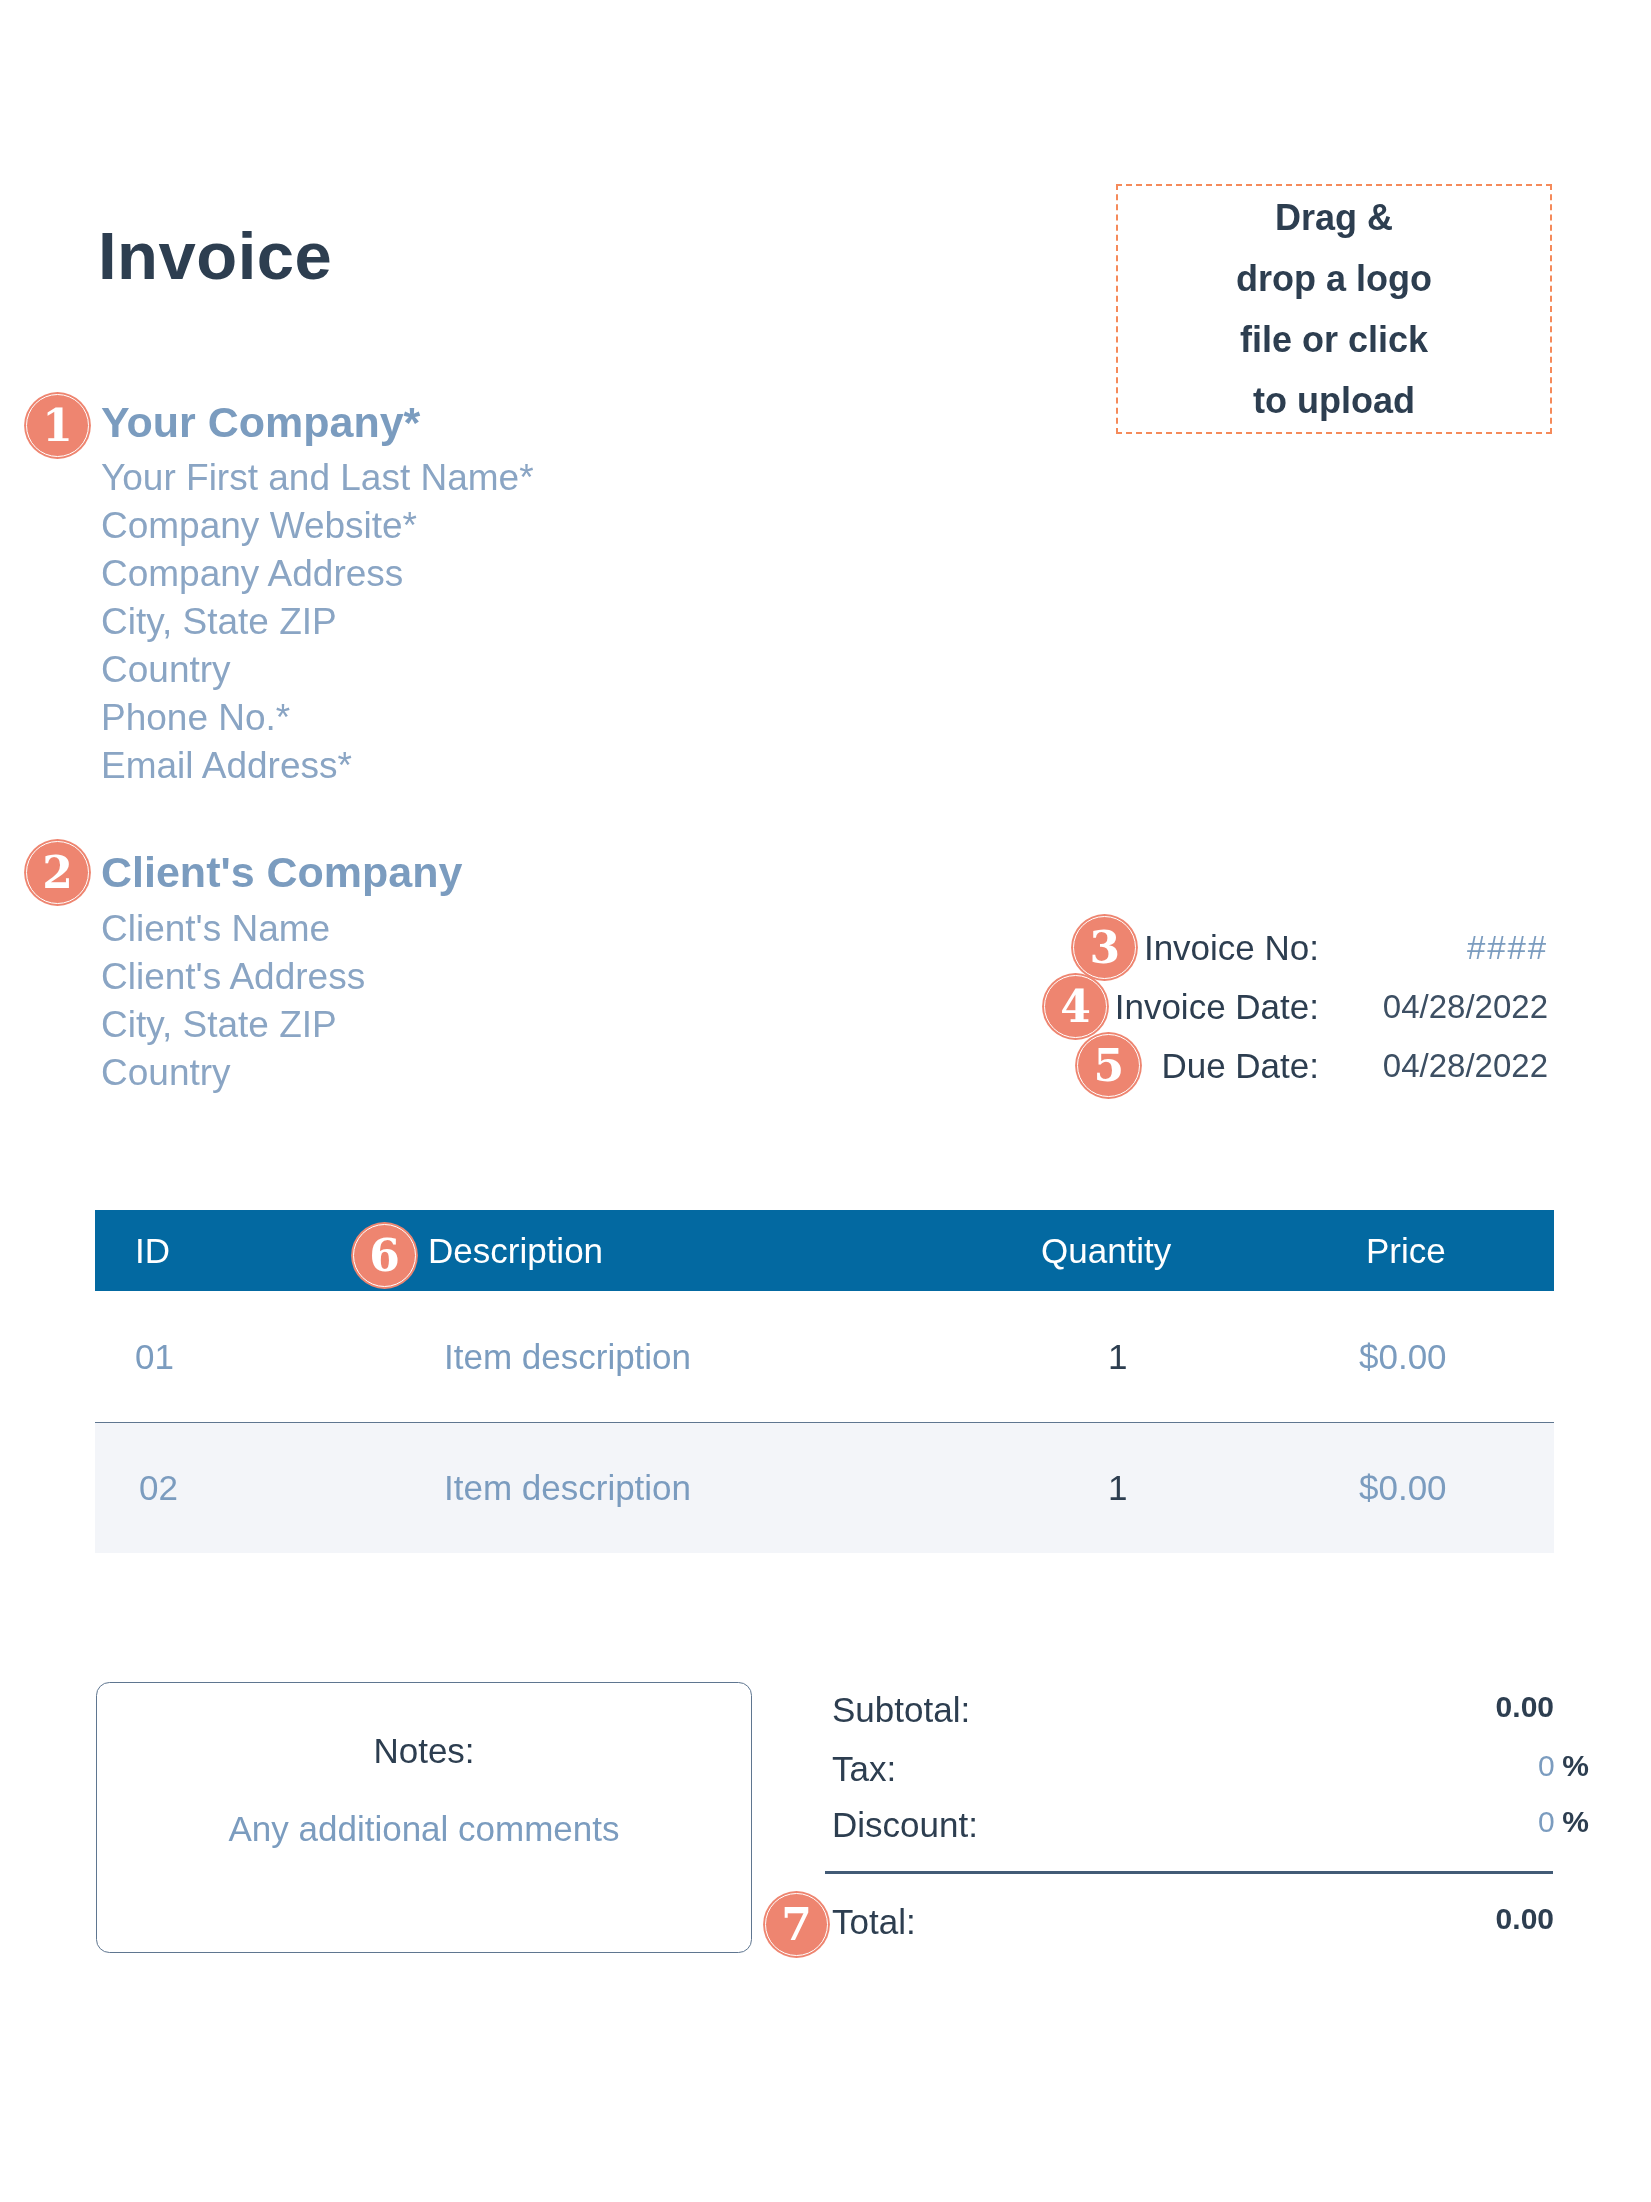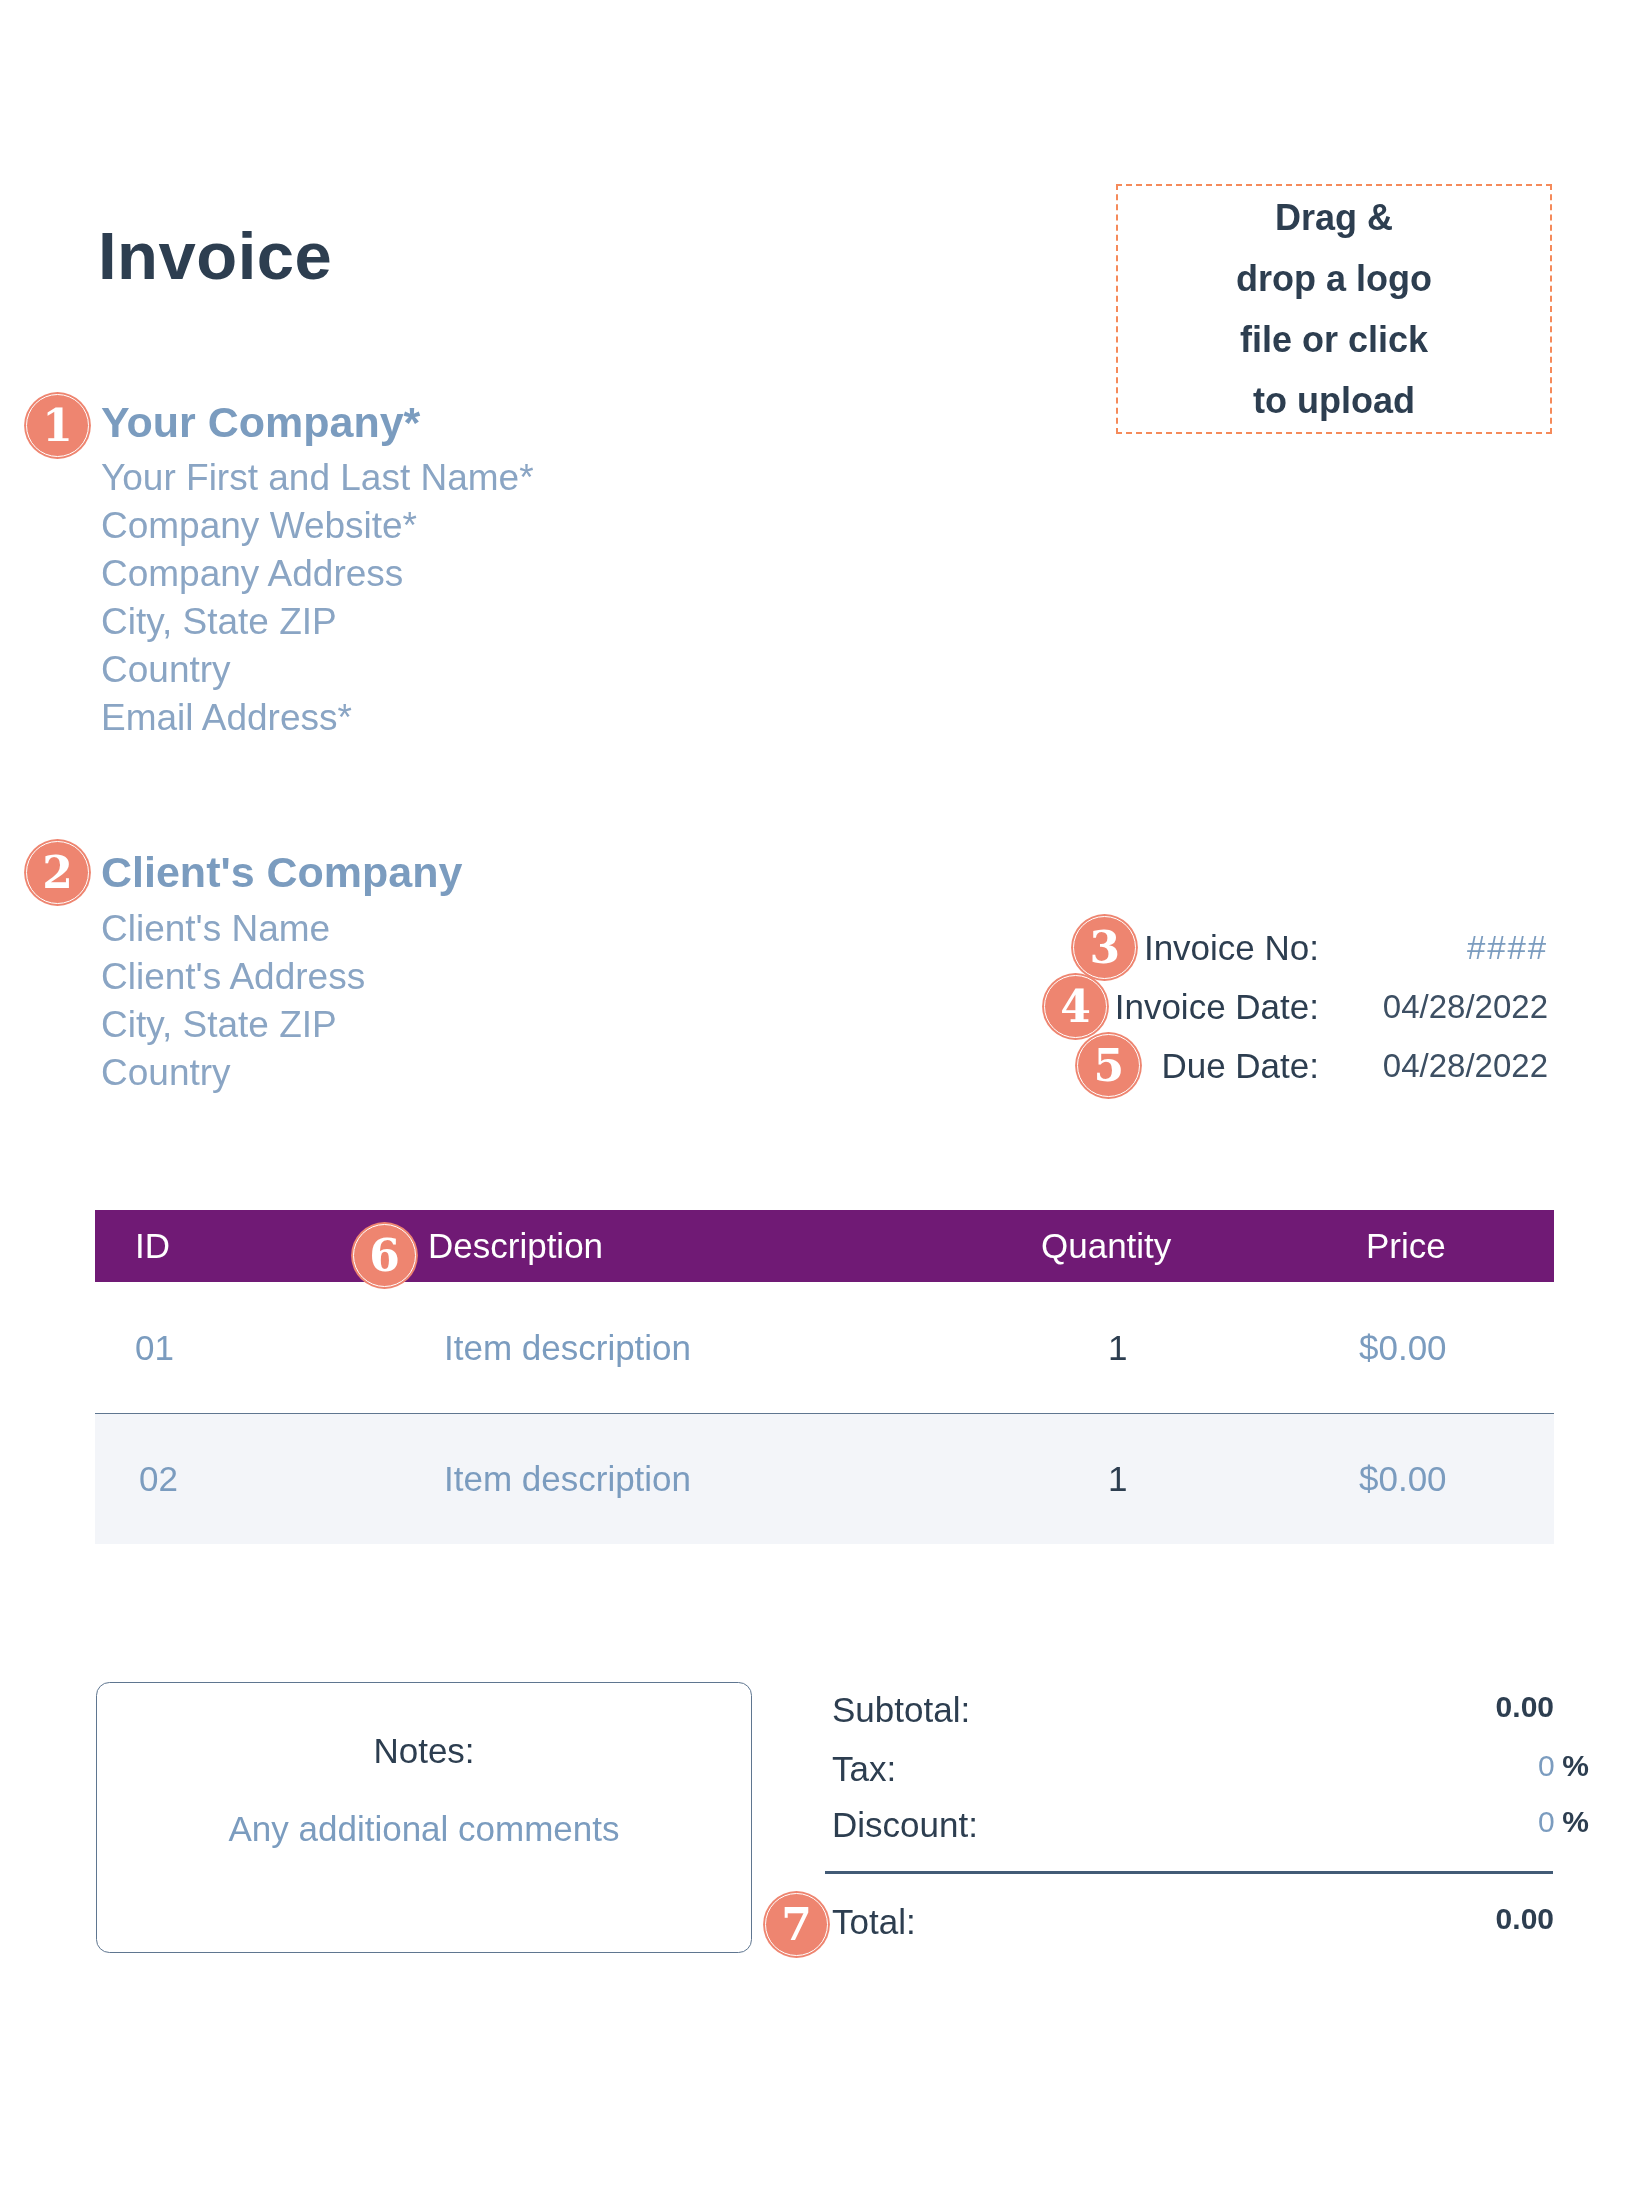--- a/index.html
+++ b/index.html
@@ -28,21 +28,21 @@
   .block-line { font-size: 37px; color: #8AA5C4; line-height: 48px; white-space: nowrap; }
 
   
   .meta-row { display: flex; align-items: center; justify-content: flex-end; height: 59px; }
   .meta-label { font-size: 35px; color: #2D3E50; text-align: right; white-space: nowrap; }
   .meta-value { width: 229px; font-size: 33px; color: #3D4F63; text-align: right; white-space: nowrap; }
   .meta-value.placeholder { color: #7B9CBF; letter-spacing: 1.9px; }
 
   
   .table { left: 95px; top: 1210px; width: 1459px; }
-  .thead { height: 72px; background: #701a75; display: flex; align-items: center; position: relative; }
+  .thead { height: 81px; background: #0369a1; display: flex; align-items: center; position: relative; }
   .th { position: absolute; font-size: 35px; color: #ffffff; white-space: nowrap; }
   .trow { height: 131px; position: relative; }
   .trow.alt { background: #F3F5F9; border-top: 1.9px solid #5F7690; }
   .td { position: absolute; top: 50%; transform: translateY(-50%); font-size: 35px; white-space: nowrap; }
   .td.id { color: #7B9CBF; }
   .td.desc { color: #7B9CBF; margin-left: 11px; }
   .td.qty { color: #2D3E50; }
   .td.price { color: #7B9CBF; }
 
   
@@ -71,20 +71,21 @@
 </div>
 
 <div class="abs badge" style="left:26px; top:394px;">1</div>
 <div class="abs block-heading" style="left:101px; top:401px;">Your Company*</div>
 <div class="abs block-lines" style="left:101px; top:454px;">
   <div class="block-line">Your First and Last Name*</div>
   <div class="block-line">Company Website*</div>
   <div class="block-line">Company Address</div>
   <div class="block-line">City, State ZIP</div>
   <div class="block-line">Country</div>
+  <div class="block-line">Phone No.*</div>
   <div class="block-line">Email Address*</div>
 </div>
 
 <div class="abs badge" style="left:26px; top:841px;">2</div>
 <div class="abs block-heading" style="left:101px; top:851px;">Client's Company</div>
 <div class="abs block-lines" style="left:101px; top:905px;">
   <div class="block-line">Client's Name</div>
   <div class="block-line">Client's Address</div>
   <div class="block-line">City, State ZIP</div>
   <div class="block-line">Country</div>

